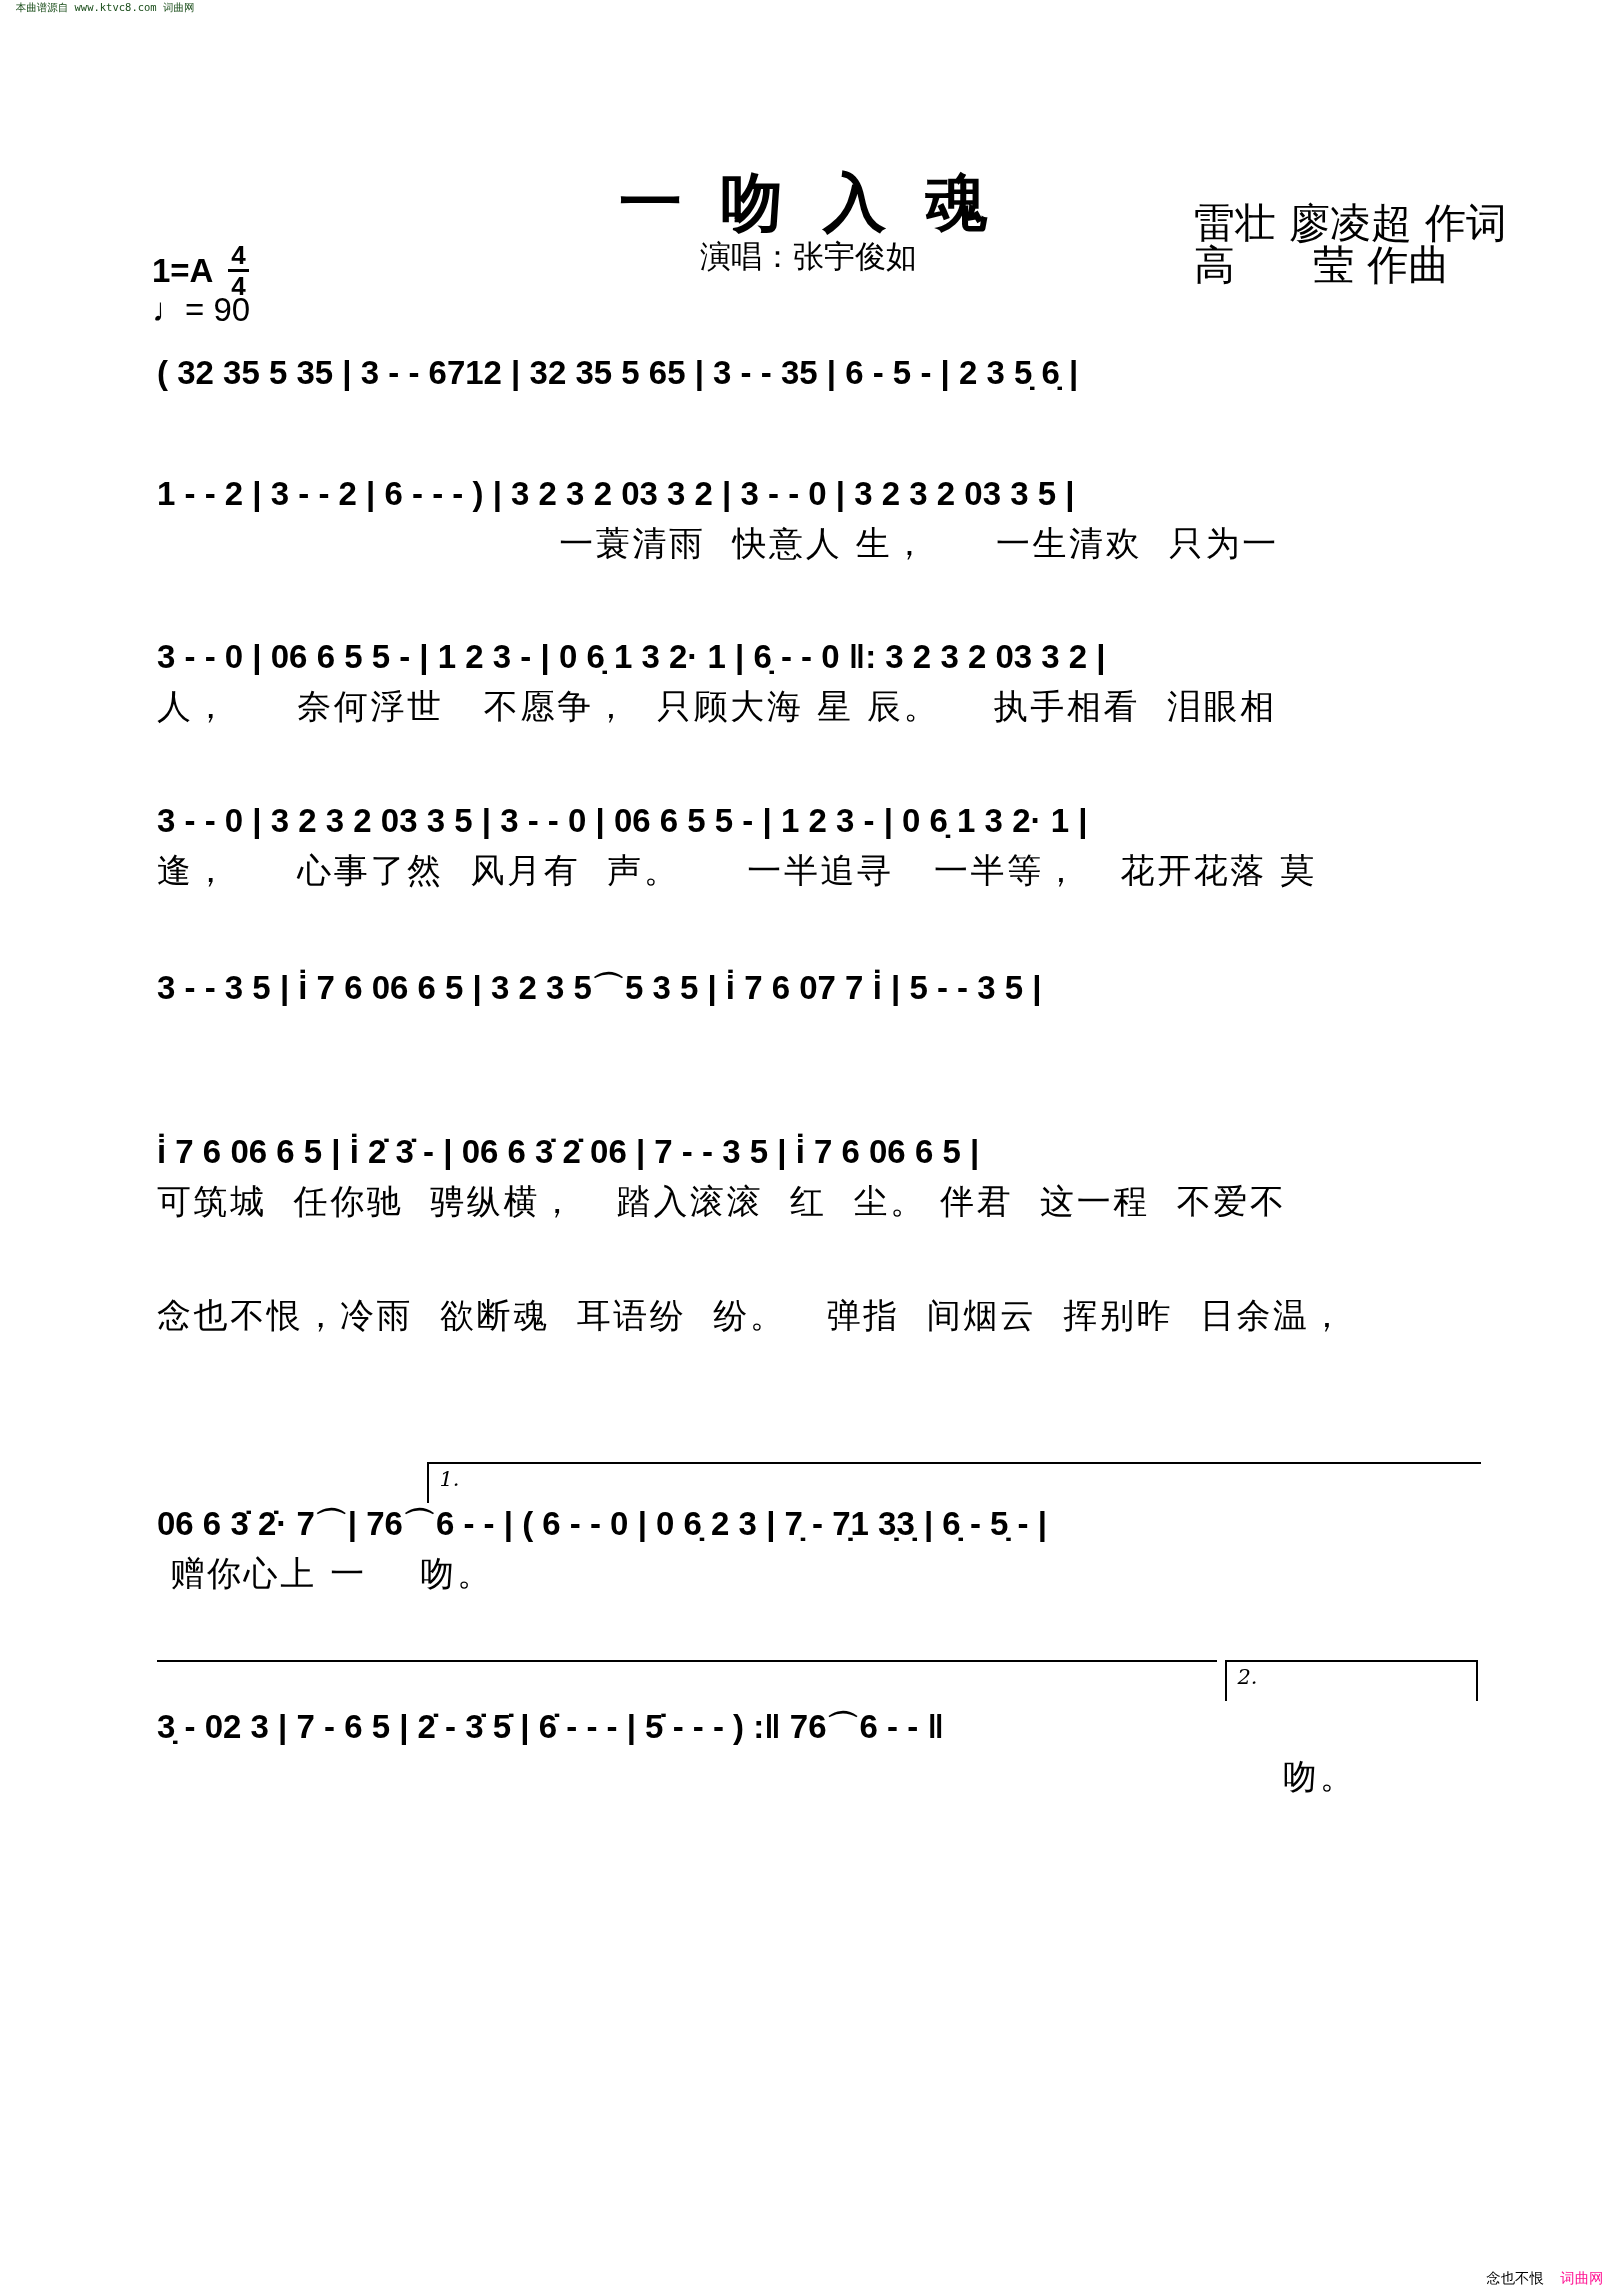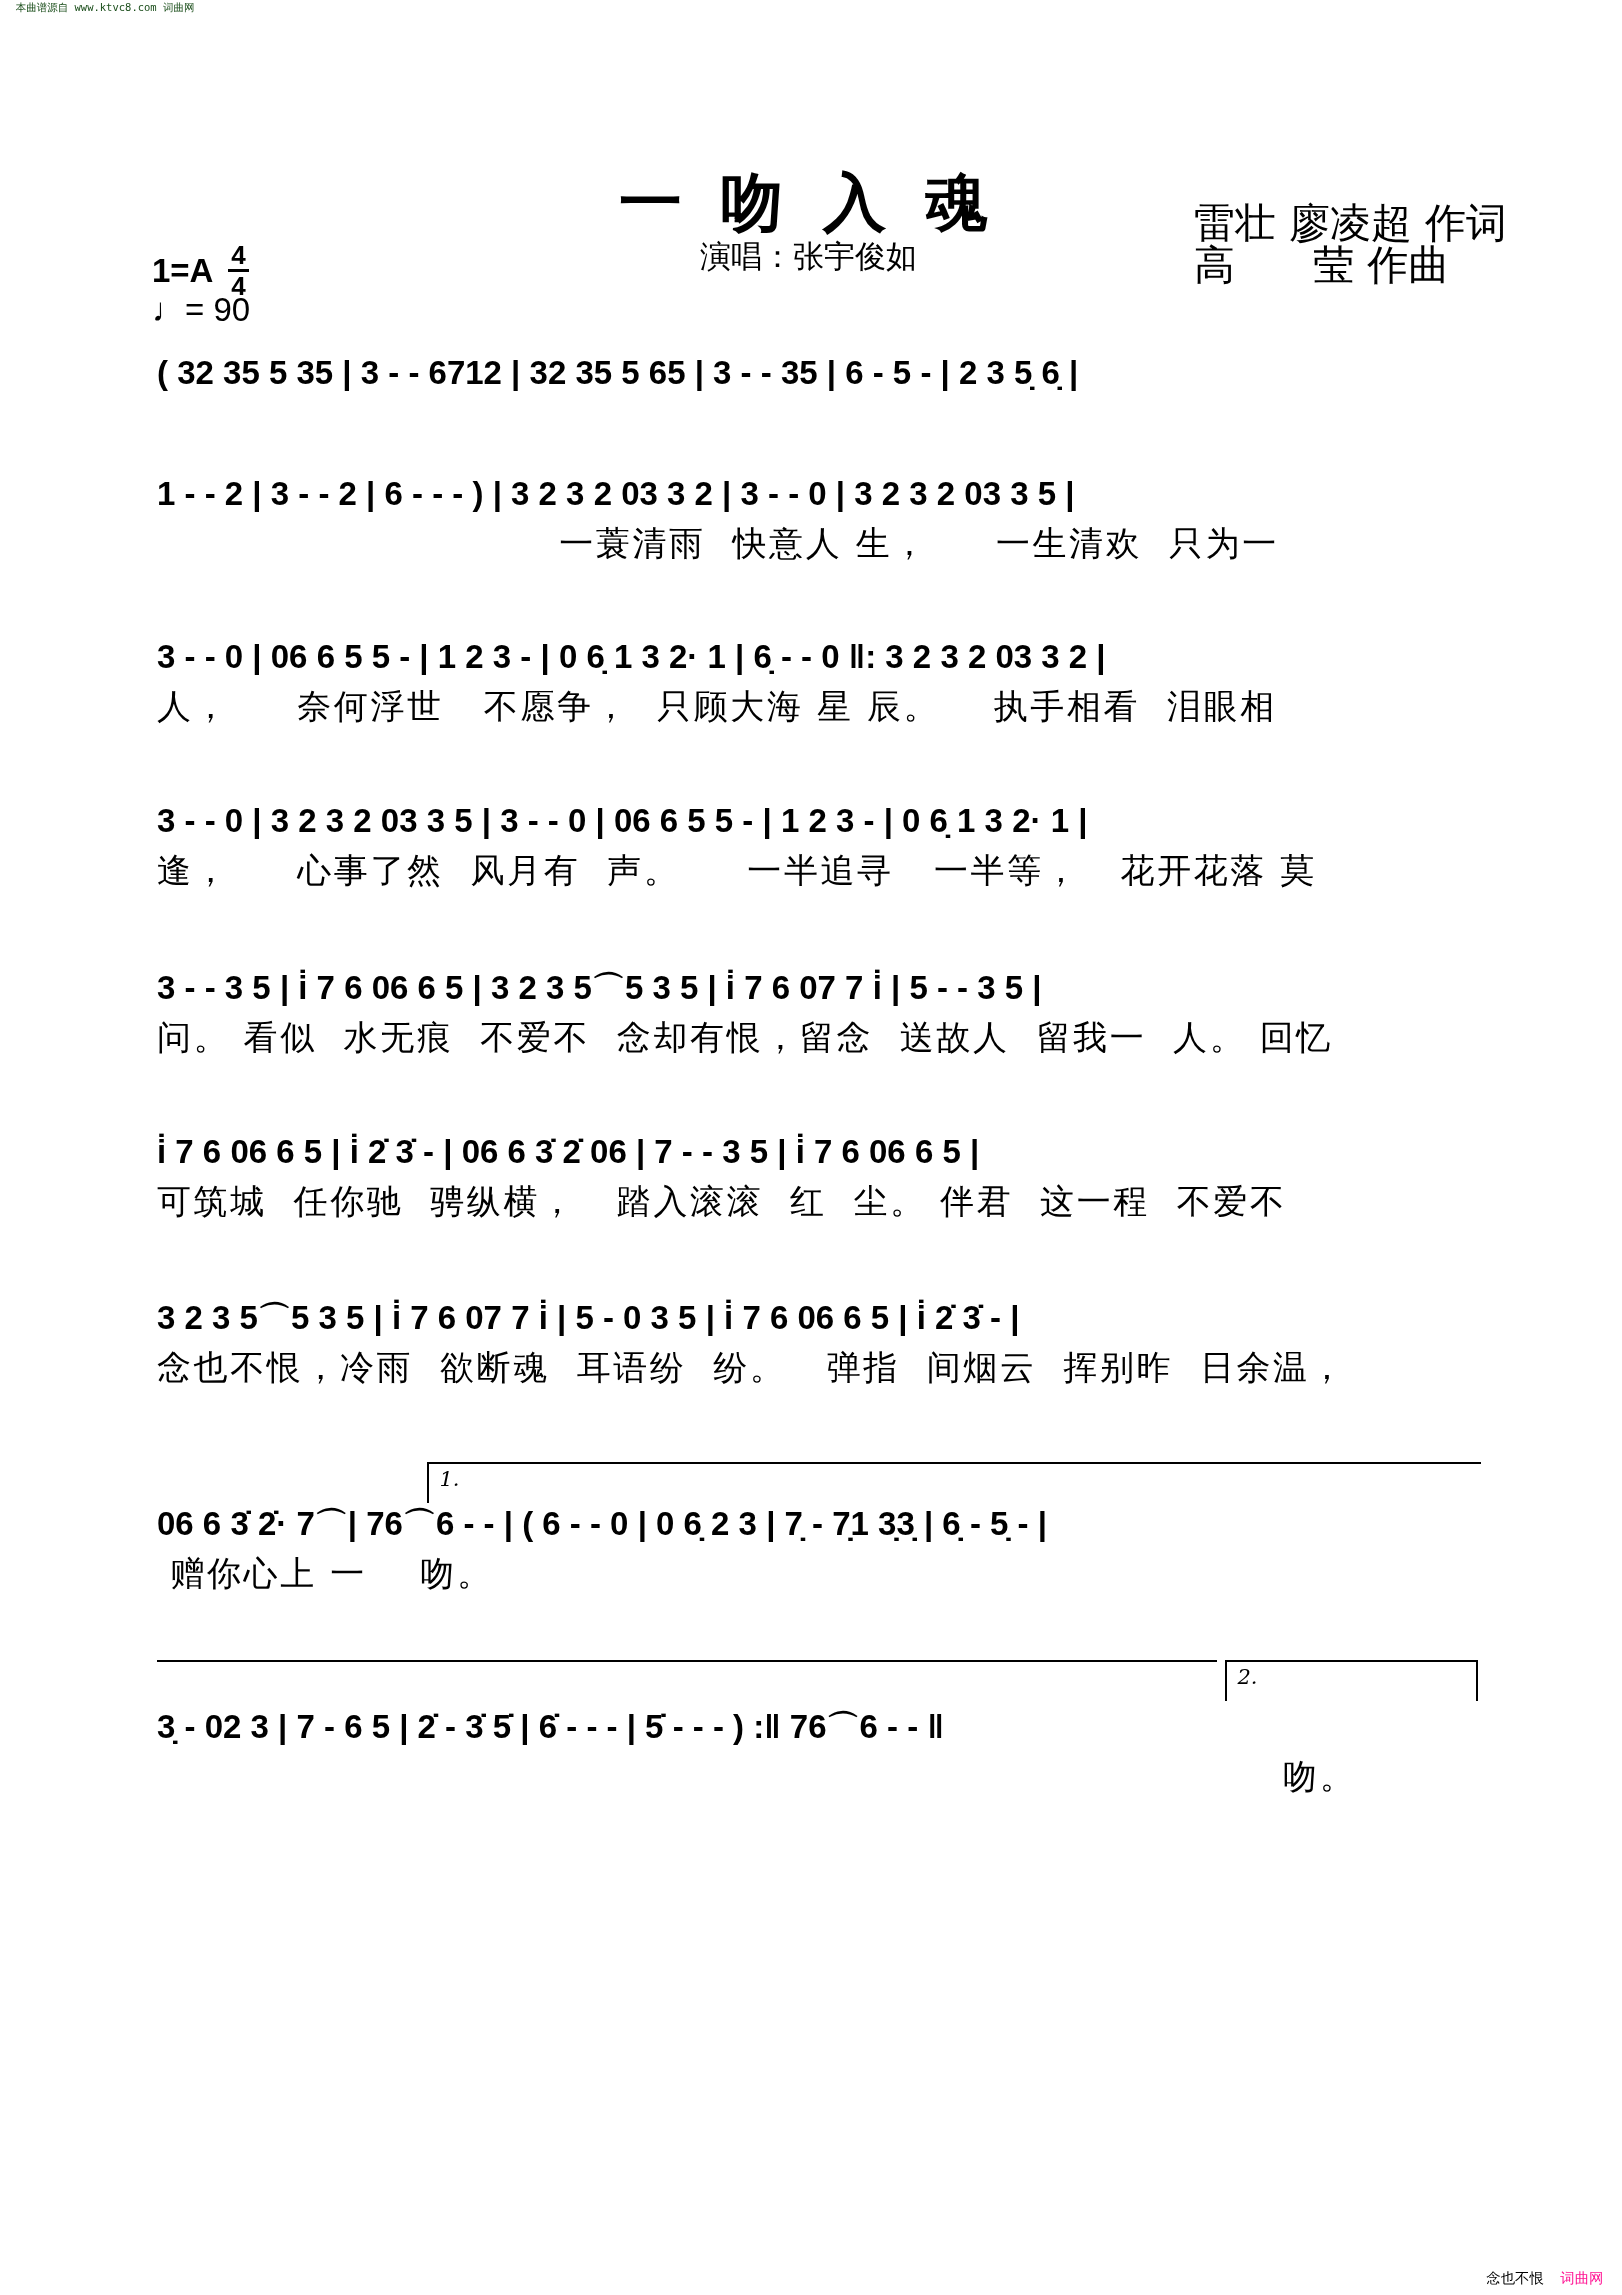--- a/index.html
+++ b/index.html
@@ -64,28 +64,26 @@
 <div class="system" style="top:631px">
   <div class="notes">3 - - 0 | 06 6 5 5 - | 1 2 3 - | 0 6̣ 1 3 2· 1 | 6̣ - - 0 ‖: 3 2 3 2 03 3 2 |</div>
   <div class="lyrics">人，     奈何浮世   不愿争，  只顾大海 星 辰。    执手相看  泪眼相</div>
 </div>
 <div class="system" style="top:795px">
   <div class="notes">3 - - 0 | 3 2 3 2 03 3 5 | 3 - - 0 | 06 6 5 5 - | 1 2 3 - | 0 6̣ 1 3 2· 1 |</div>
   <div class="lyrics">逢，     心事了然  风月有  声。     一半追寻   一半等，   花开花落 莫</div>
 </div>
 <div class="system" style="top:962px">
   <div class="notes">3 - - 3 5 | i̇ 7 6 06 6 5 | 3 2 3 5⌒5 3 5 | i̇ 7 6 07 7 i̇ | 5 - - 3 5 |</div>
-  <div class="lyrics">问。 看似  水无痕  不爱不  念却有恨，留念  送故人  留我一  人。 回忆</div>
 </div>
 <div class="system" style="top:1126px">
   <div class="notes">i̇ 7 6 06 6 5 | i̇ 2̇ 3̇ - | 06 6 3̇ 2̇ 06 | 7 - - 3 5 | i̇ 7 6 06 6 5 |</div>
   <div class="lyrics">可筑城  任你驰  骋纵横，   踏入滚滚  红  尘。 伴君  这一程  不爱不</div>
 </div>
 <div class="system" style="top:1292px">
-  <div class="notes">3 2 3 5⌒5 3 5 | i̇ 7 6 07 7 i̇ | 5 - 0 3 5 | i̇ 7 6 06 6 5 | i̇ 2̇ 3̇ - |</div>
   <div class="lyrics">念也不恨，冷雨  欲断魂  耳语纷  纷。   弹指  间烟云  挥别昨  日余温，</div>
 </div>
 
 <div class="volta" style="left:427px; top:1462px; width:1052px;">
   <span>1.</span>
 </div>
 <div class="system" style="top:1498px">
   <div class="notes">06 6 3̇ 2̇· 7⌒| 76⌒6 - - | ( 6 - - 0 | 0 6̣ 2 3 | 7̣ - 7̣1 3̣3̣ | 6̣ - 5̣ - |</div>
   <div class="lyrics"> 赠你心上 一    吻。</div>
 </div>

